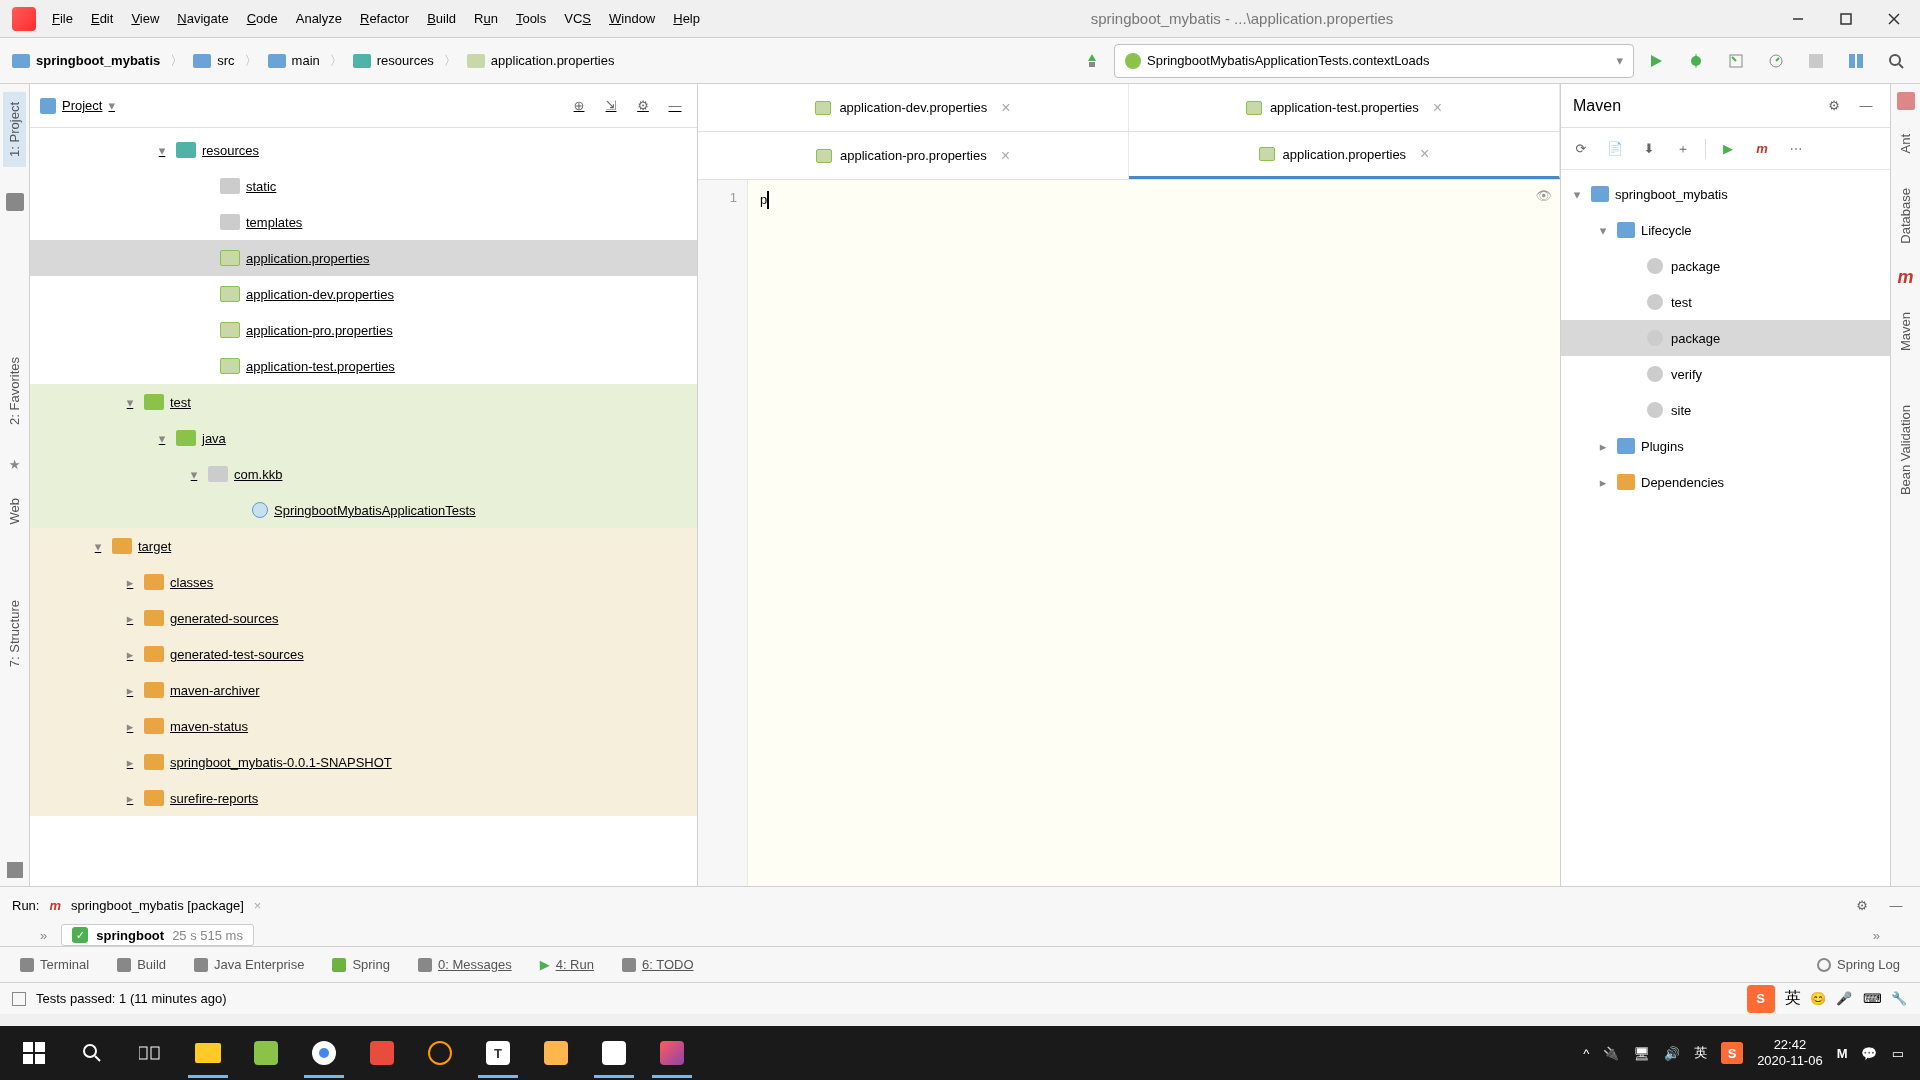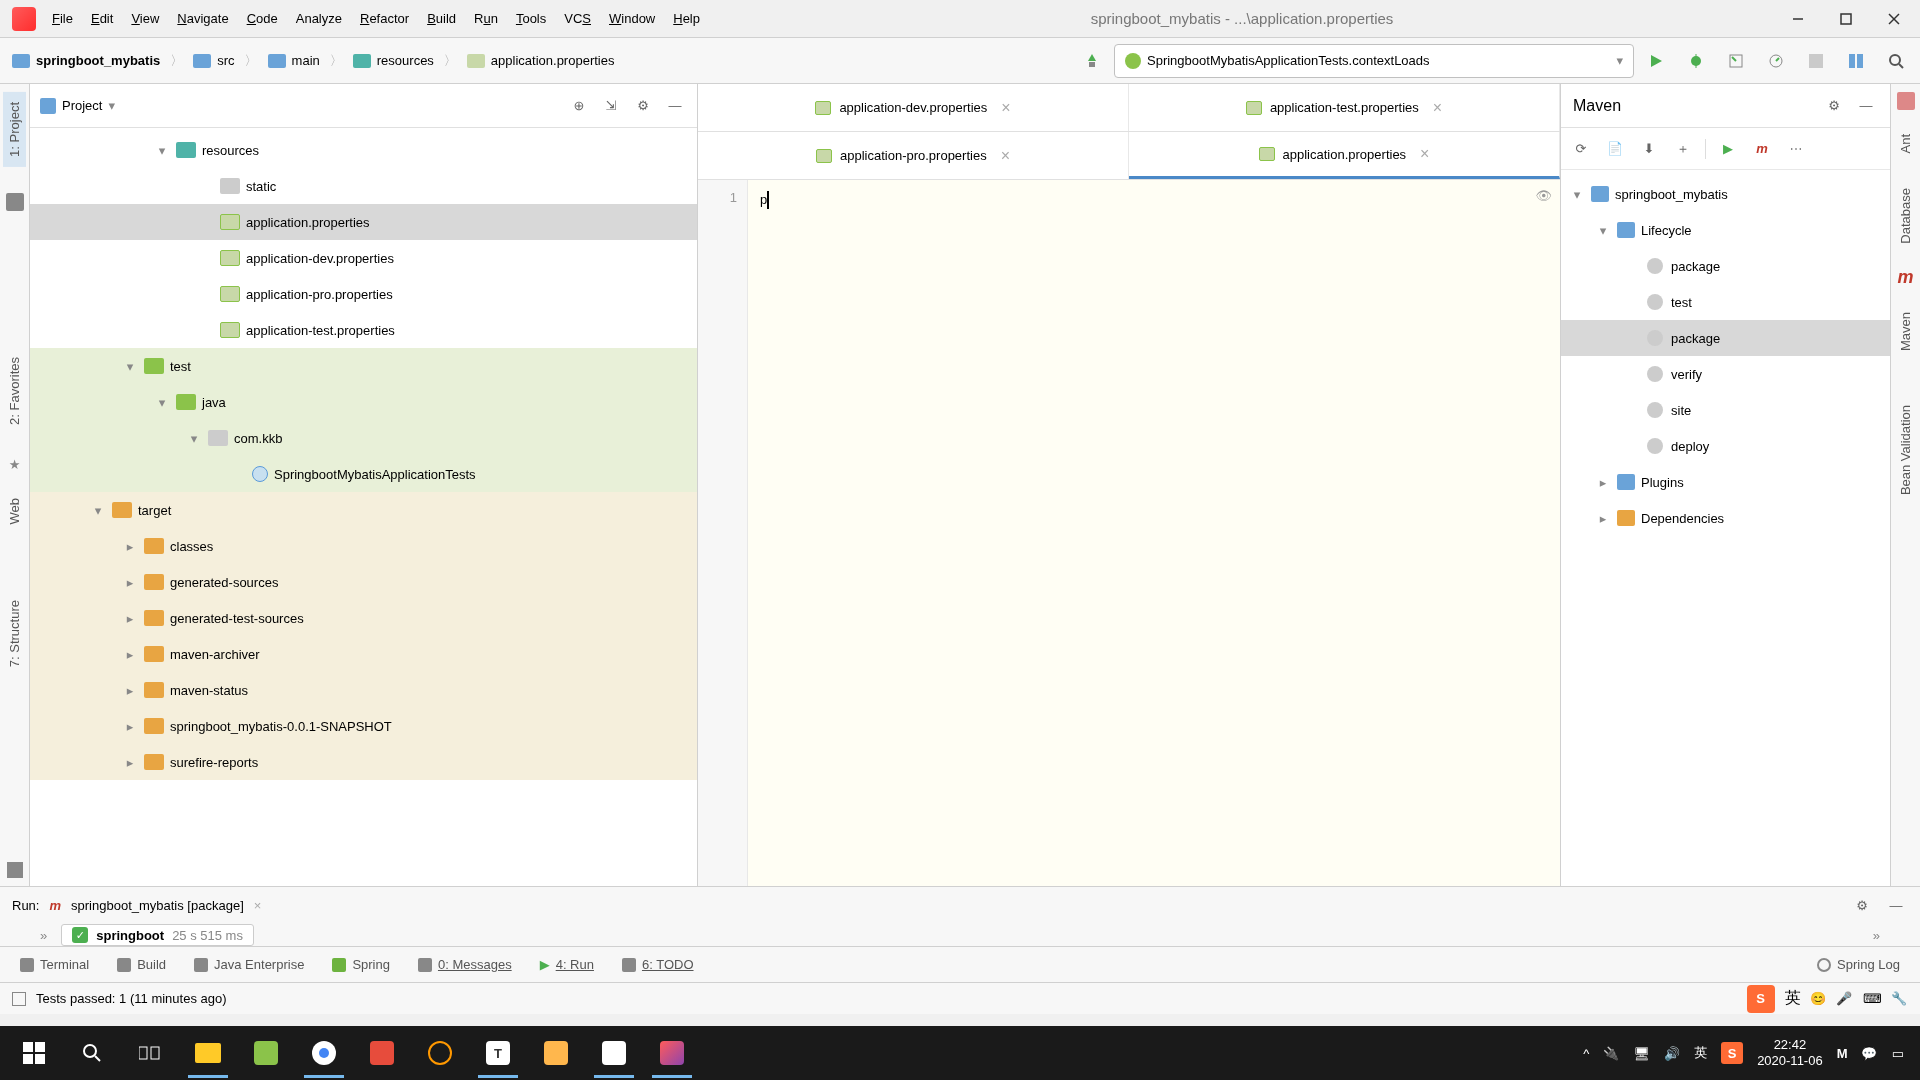--- a/index.html
+++ b/index.html
@@ -21,21 +21,21 @@
 .toolbar-spacer { flex:1; }
 .run-config { display:flex; align-items:center; border:1px solid #c0c0c0; border-radius:4px; height:34px; padding:0 10px; gap:6px; background:#fff; min-width:520px; }
 .run-config .icon-circle { width:16px; height:16px; border-radius:50%; background:#8bc34a; }
 .tb-btn { width:36px; height:34px; display:flex; align-items:center; justify-content:center; cursor:pointer; border-radius:3px; }
 
 .main { display:flex; height:802px; }
 .left-gutter { width:30px; background:#f7f7f7; border-right:1px solid #d0d0d0; display:flex; flex-direction:column; align-items:center; padding-top:8px; gap:16px; }
 .vtab { writing-mode:vertical-rl; transform:rotate(180deg); padding:10px 4px; cursor:pointer; font-size:13px; color:#555; }
 .vtab.sel { background:#d8e6f2; }
 
-.project-panel { width:668px; background:#fff; border-right:1px solid #d0d0d0; display:flex; flex-direction:column; }
+.project-panel { width:668px; background:#fff; border-right:1px solid #d0d0d0; display:flex; flex-direction:column;text-decoration:underline; }
 .panel-header { height:44px; display:flex; align-items:center; padding:0 10px; border-bottom:1px solid #e0e0e0; gap:8px; }
 .panel-header .combo { display:flex; align-items:center; gap:6px; cursor:pointer; }
 .panel-header .combo .sq { width:16px; height:16px; background:#6aa3d8; border-radius:2px; }
 .panel-header .spacer { flex:1; }
 .panel-icon { width:24px; height:24px; display:flex; align-items:center; justify-content:center; cursor:pointer; color:#666; }
 .tree { flex:1; overflow:auto; font-size:15px; padding:4px 0; }
 .tnode { display:flex; align-items:center; height:36px; padding-left:0; cursor:pointer; }
 .tnode.sel { background:#d8d8d8; }
 .tnode.green { background:#e8f0d8; }
 .tnode.tan { background:#f5efdc; }
@@ -241,20 +241,24 @@
     <div class="tree">
       <div class="tnode" style="padding-left:124px">
           <span class="arrow">▾</span>
           <span class="ticon ic-folder-teal"></span>
           <span>resources</span>
         </div>
       <div class="tnode" style="padding-left:184px">
           <span class="ticon ic-folder" style="background:#ccc"></span>
           <span>static</span>
         </div>
+      <div class="tnode" style="padding-left:184px">
+          <span class="ticon ic-folder" style="background:#ccc"></span>
+          <span>templates</span>
+        </div>
       <div class="tnode sel" style="padding-left:184px">
           <span class="ticon ic-file"></span>
           <span>application.properties</span>
         </div>
       <div class="tnode" style="padding-left:184px">
           <span class="ticon ic-file"></span>
           <span>application-dev.properties</span>
         </div>
       <div class="tnode" style="padding-left:184px">
           <span class="ticon ic-file"></span>
@@ -402,24 +406,20 @@
           <span class="mgear"></span>
           <span>package</span>
         </div>
       <div class="mnode" style="padding-left:82px">
           <span class="mgear"></span>
           <span>verify</span>
         </div>
       <div class="mnode" style="padding-left:82px">
           <span class="mgear"></span>
           <span>site</span>
-        </div>
-      <div class="mnode" style="padding-left:82px">
-          <span class="mgear"></span>
-          <span>deploy</span>
         </div>
       <div class="mnode" style="padding-left:34px">
           <span class="arrow">▸</span>
           <span style="width:18px;height:16px;background:#6aa3d8;border-radius:2px;margin:0 6px"></span>
           <span>Plugins</span>
         </div>
       <div class="mnode" style="padding-left:34px">
           <span class="arrow">▸</span>
           <span style="width:18px;height:16px;background:#e8a542;border-radius:2px;margin:0 6px"></span>
           <span>Dependencies</span>

